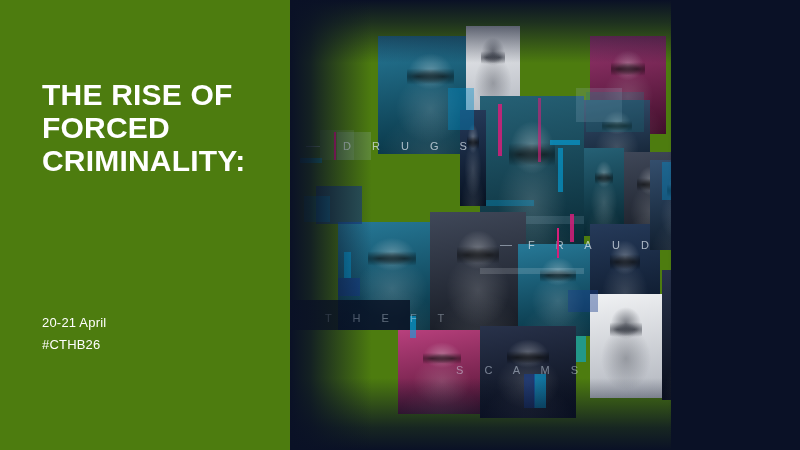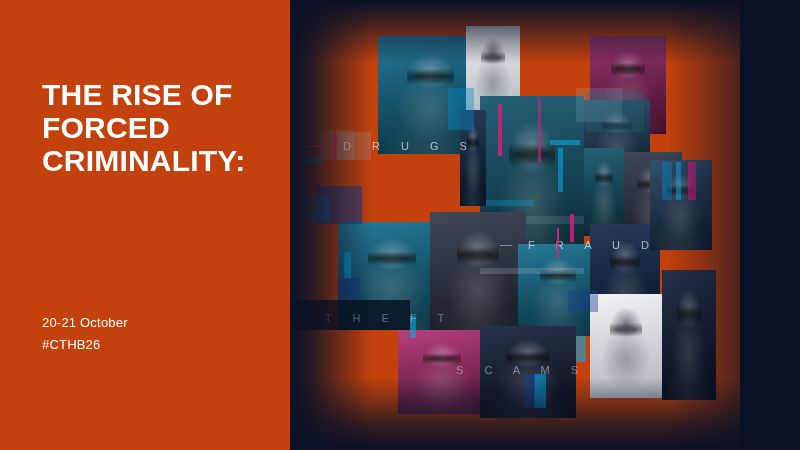--- a/index.html
+++ b/index.html
@@ -4,22 +4,22 @@
 <style>
   * { margin:0; padding:0; box-sizing:border-box; }
   html, body {
     width:800px; height:450px;
     background:#0a1126;
     font-family:"Liberation Sans", sans-serif;
     overflow:hidden;
   }
   .poster {
     position:relative;
-    width:740px; height:450px;
-    background:#c2410c;
+    width:671px; height:450px;
+    background:#4d7c0f;
     overflow:hidden;
   }
 
   
   .text-col {
     position:absolute;
     left:42px; top:78px;
     width:270px;
     z-index:40;
   }
@@ -269,17 +269,17 @@
     <div class="vignette"></div>
   </div>
 
   <div class="text-col">
     <div class="title-main">THE RISE OF
 FORCED
 CRIMINALITY:</div>
   </div>
 
   <div class="meta">
-    <div class="meta-line">20-21 October</div>
+    <div class="meta-line">20-21 April</div>
     <div class="meta-line">#CTHB26</div>
   </div>
 
 </div>
 
 </body></html>

